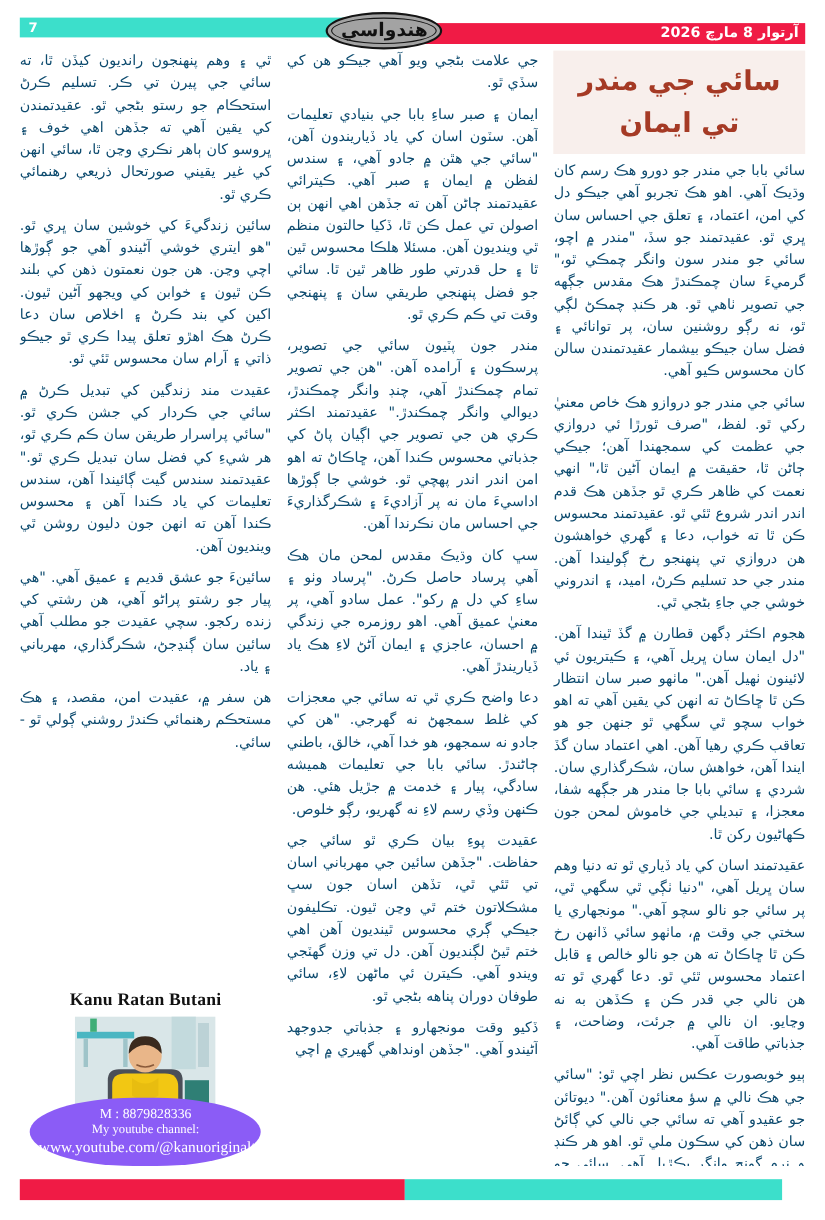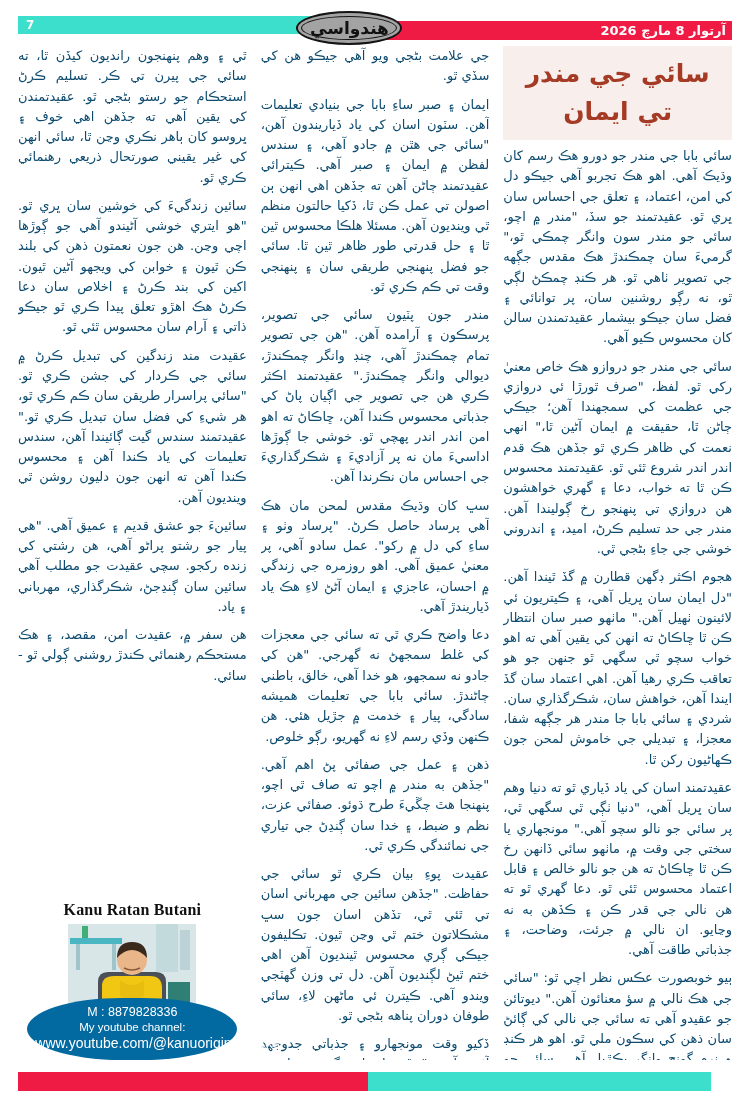--- a/index.html
+++ b/index.html
@@ -40,22 +40,22 @@
 
   
   .author{flex:0 0 auto;padding-top:8px;text-align:center;direction:ltr;margin-top:21px;}
   .author-name{
     font-family:"Liberation Serif",serif;font-weight:bold;font-size:16px;color:#111;
     margin-bottom:5px;letter-spacing:.2px;
   }
   .author-photo{display:block;margin:0 auto;width:128px;height:100px;}
   .pill{
     position:relative;z-index:2;margin:-26px auto 0;width:194px;
-    background:#0369a1;color:#ffffff;border-radius:50%/55%;
-    padding:7px 8px 8px;font-family:Liberation Sans, sans-serif;line-height:1.25;
+    background:#8b5cf6;color:#ffffff;border-radius:50%/55%;
+    padding:7px 8px 8px;font-family:Liberation Serif, serif;line-height:1.25;
   }
   .pill-l1{font-size:12.5px;}
   .pill-l2{font-size:11.5px;}
   .pill-l3{font-size:14px;}
 
   
   .ftr{position:relative;height:19px;margin-top:12px;}
   .ftr-red{position:absolute;left:0;top:0;width:49%;height:100%;background:#f01b45;}
   .ftr-cyan{position:absolute;left:49%;top:0;width:48%;height:100%;background:#3cdfcb;}
 </style>
@@ -87,21 +87,20 @@
       </div>
     </section>
 
     <section class="col">
       <div class="col-text">
         <p>جي علامت بڻجي ويو آهي جيڪو هن کي سڏي ٿو.</p>
         <p>ايمان ۽ صبر ساءِ بابا جي بنيادي تعليمات آهن. سٽون اسان کي ياد ڏياريندون آهن، "سائي جي هٿن ۾ جادو آهي، ۽ سندس لفظن ۾ ايمان ۽ صبر آهي. ڪيترائي عقيدتمند ڄاڻن آهن ته جڏهن اهي انهن ٻن اصولن تي عمل ڪن ٿا، ڏکيا حالتون منظم ٿي وينديون آهن. مسئلا هلڪا محسوس ٿين ٿا ۽ حل قدرتي طور ظاهر ٿين ٿا. سائي جو فضل پنهنجي طريقي سان ۽ پنهنجي وقت تي ڪم ڪري ٿو.</p>
         <p>مندر جون پٽيون سائي جي تصوير، پرسڪون ۽ آرامده آهن. "هن جي تصوير تمام چمڪندڙ آهي، چنڊ وانگر چمڪندڙ، ديوالي وانگر چمڪندڙ." عقيدتمند اڪثر ڪري هن جي تصوير جي اڳيان پاڻ کي جذباتي محسوس ڪندا آهن، ڇاڪاڻ ته اهو امن اندر اندر پهچي ٿو. خوشي جا ڳوڙها اداسيءَ مان نه پر آزاديءَ ۽ شڪرگذاريءَ جي احساس مان نڪرندا آهن.</p>
         <p>سڀ کان وڌيڪ مقدس لمحن مان هڪ آهي پرساد حاصل ڪرڻ. "پرساد وٺو ۽ ساءِ کي دل ۾ رکو". عمل سادو آهي، پر معنيٰ عميق آهي. اهو روزمره جي زندگي ۾ احسان، عاجزي ۽ ايمان آڻڻ لاءِ هڪ ياد ڏياريندڙ آهي.</p>
         <p>دعا واضح ڪري ٿي ته سائي جي معجزات کي غلط سمجهڻ نه گهرجي. "هن کي جادو نه سمجهو، هو خدا آهي، خالق، باطني ڄاڻندڙ. سائي بابا جي تعليمات هميشه سادگي، پيار ۽ خدمت ۾ جڙيل هئي. هن ڪنهن وڏي رسم لاءِ نه گهريو، رڳو خلوص.</p>
-        <p>ذهن ۽ عمل جي صفائي پڻ اهم آهي. "جڏهن به مندر ۾ اچو ته صاف ٿي اچو، پنهنجا هٿ چڱيءَ طرح ڌوئو. صفائي عزت، نظم و ضبط، ۽ خدا سان ڳنڍڻ جي تياري جي نمائندگي ڪري ٿي.</p>
         <p>عقيدت پوءِ بيان ڪري ٿو سائي جي حفاظت. "جڏهن سائين جي مهرباني اسان تي ٿئي ٿي، تڏهن اسان جون سڀ مشڪلاتون ختم ٿي وڃن ٿيون. تڪليفون جيڪي ڳري محسوس ٿينديون آهن اهي ختم ٿيڻ لڳنديون آهن. دل تي وزن گهٽجي ويندو آهي. ڪيترن ئي ماڻهن لاءِ، سائي طوفان دوران پناهه بڻجي ٿو.</p>
         <p>ڏکيو وقت مونجهارو ۽ جذباتي جدوجهد آڻيندو آهي. "جڏهن اونداهي گهيري ۾ اچي</p>
       </div>
     </section>
 
     <section class="col">
       <div class="col-text">
         <p>ٿي ۽ وهم پنهنجون رانديون کيڏن ٿا، ته سائي جي پيرن تي ڪر. تسليم ڪرڻ استحڪام جو رستو بڻجي ٿو. عقيدتمندن کي يقين آهي ته جڏهن اهي خوف ۽ ڀروسو کان ٻاهر نڪري وڃن ٿا، سائي انهن کي غير يقيني صورتحال ذريعي رهنمائي ڪري ٿو.</p>
         <p>سائين زندگيءَ کي خوشين سان ڀري ٿو. "هو ايتري خوشي آڻيندو آهي جو ڳوڙها اچي وڃن. هن جون نعمتون ذهن کي بلند ڪن ٿيون ۽ خوابن کي ويجهو آڻين ٿيون. اکين کي بند ڪرڻ ۽ اخلاص سان دعا ڪرڻ هڪ اهڙو تعلق پيدا ڪري ٿو جيڪو ذاتي ۽ آرام سان محسوس ٿئي ٿو.</p>
         <p>عقيدت مند زندگين کي تبديل ڪرڻ ۾ سائي جي ڪردار کي جشن ڪري ٿو. "سائي پراسرار طريقن سان ڪم ڪري ٿو، هر شيءِ کي فضل سان تبديل ڪري ٿو." عقيدتمند سندس گيت ڳائيندا آهن، سندس تعليمات کي ياد ڪندا آهن ۽ محسوس ڪندا آهن ته انهن جون دليون روشن ٿي وينديون آهن.</p>

